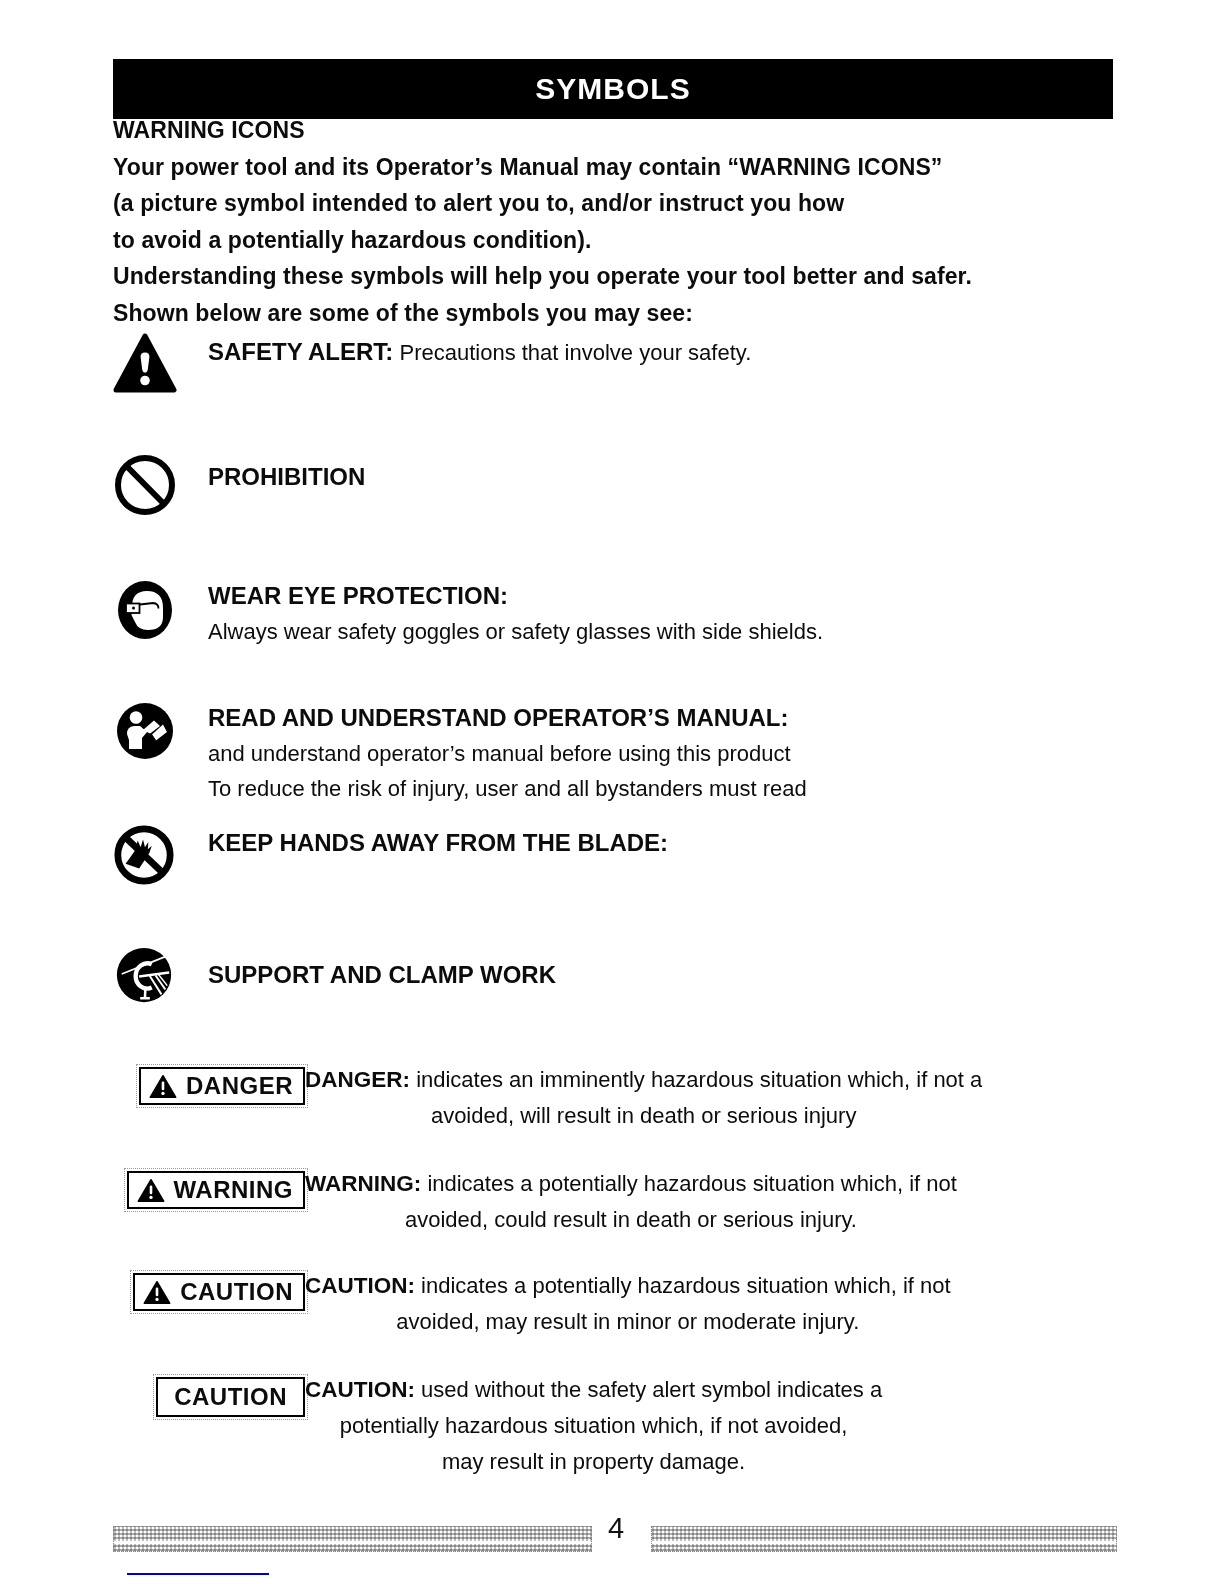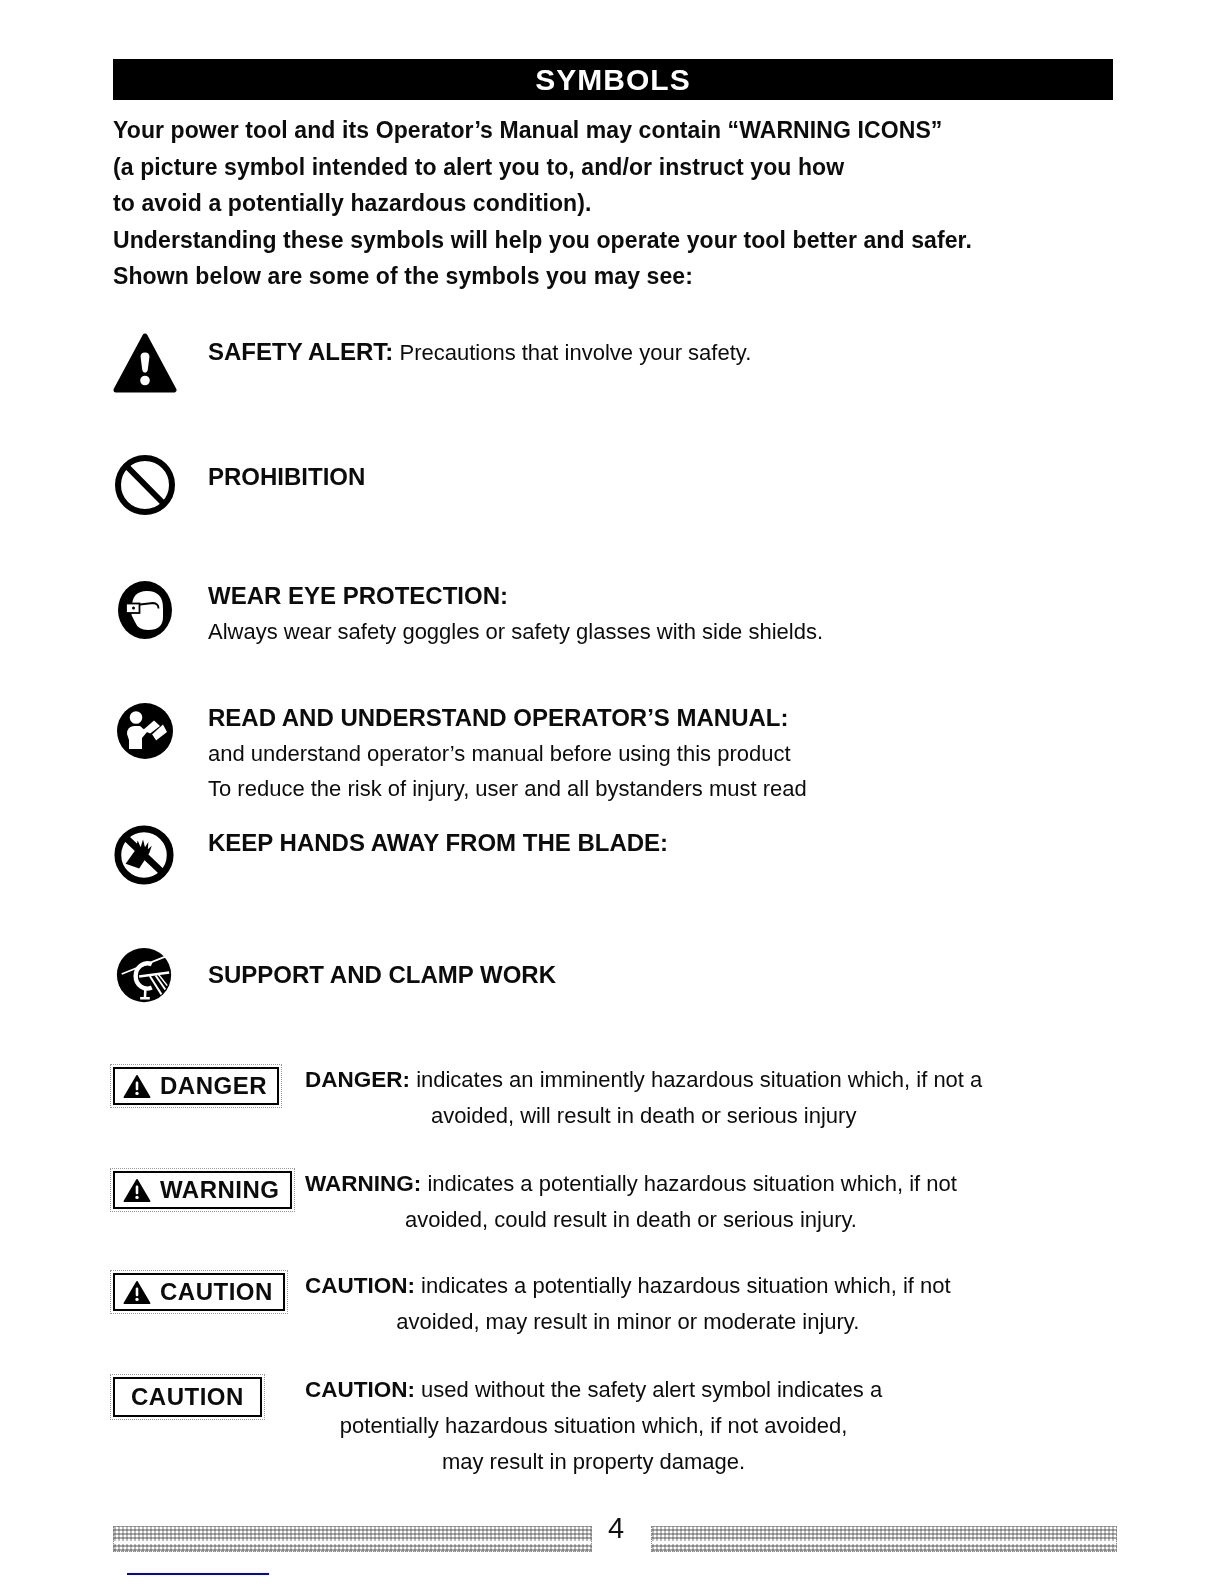--- a/index.html
+++ b/index.html
@@ -5,39 +5,39 @@
   * { margin:0; padding:0; box-sizing:border-box; }
   html,body { background:#fff; }
   body {
     width:1224px; height:1584px; position:relative;
     font-family:"Liberation Sans", sans-serif; color:#0c0c0c;
   }
   .page { position:absolute; inset:0; }
 
   
   .header-bar {
-    position:absolute; left:113px; top:59px; width:1000px; height:41px;
+    position:absolute; left:113px; top:59px; width:1000px; height:60px;
     background:#000; color:#fff; display:flex; align-items:center; justify-content:center;
   }
   .header-bar span { font-size:30px; font-weight:bold; letter-spacing:1px; }
 
   
   .intro { position:absolute; left:113px; top:112px; width:1010px; }
   .intro-line { font-size:23px; font-weight:bold; line-height:36.5px; letter-spacing:0.1px; }
 
   
   .symbol-row { position:absolute; left:113px; width:1010px; display:flex; }
   .icon-box { width:66px; height:66px; flex:0 0 66px; margin-right:29px; }
   .symbol-text { font-size:22px; line-height:35px; }
   .symbol-text b { font-size:24px; }
   .pt2 { padding-top:2px; } .pt6 { padding-top:7px; } .pt14 { padding-top:15px; }
 
   
   .alert-row { position:absolute; left:113px; width:1010px; display:flex; }
-  .badge-col { width:192px; flex:0 0 192px; padding-top:5px; }
+  .badge-col { width:192px; flex:0 0 192px; padding-top:5px;text-align:right; }
   .alert-badge {
     display:inline-flex; align-items:center; gap:9px;
     border:2px solid #000; outline:1px dotted #9a9a9a; outline-offset:2px;
     padding:3px 10px 3px 8px; background:#fff;
   }
   .alert-badge.plain { padding:4px 16px; }
   .alert-badge span { font-size:24px; font-weight:bold; letter-spacing:0.5px; white-space:nowrap; }
   .alert-text { font-size:22px; line-height:36px;text-align:center; }
   .alert-text b { font-size:22.5px; }
 
@@ -61,20 +61,21 @@
 </head>
 <body>
 
 <div class="page">
 
   <div class="header-bar">
     <span>SYMBOLS</span>
   </div>
 
   <div class="intro">
+    <div class="intro-line">WARNING ICONS</div>
     <div class="intro-line">Your power tool and its Operator’s Manual may contain “WARNING ICONS”</div>
     <div class="intro-line">(a picture symbol intended to alert you to, and/or instruct you how</div>
     <div class="intro-line">to avoid a potentially hazardous condition).</div>
     <div class="intro-line">Understanding these symbols will help you operate your tool better and safer.</div>
     <div class="intro-line">Shown below are some of the symbols you may see:</div>
   </div>
 
   <div class="symbol-row" style="top:332px">
     <div class="icon-box">
       <svg viewBox="0 0 64 64" width="64" height="66">

